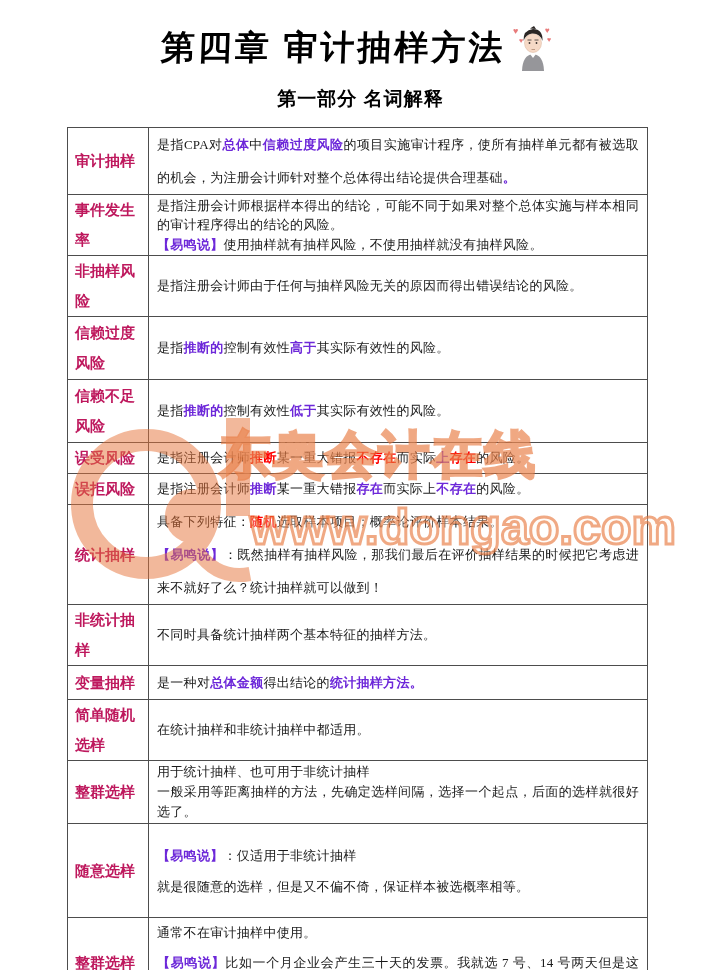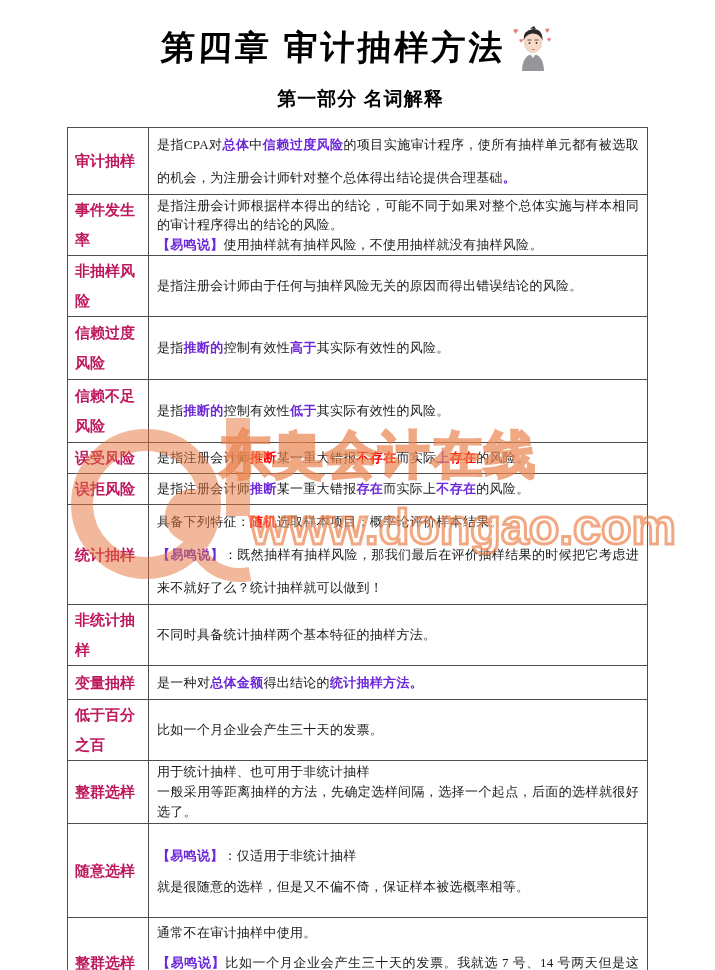--- a/index.html
+++ b/index.html
@@ -175,23 +175,23 @@
             <p><span class="seg-n">不同时具备统计抽样两个基本特征的抽样方法。</span></p>
           </td>
         </tr>
         <tr>
           <th>变量抽样</th>
           <td>
             <p><span class="seg-n">是一种对</span><span class="seg-b">总体金额</span><span class="seg-n">得出结论的</span><span class="seg-b">统计抽样方法。</span></p>
           </td>
         </tr>
         <tr>
-          <th>低于百分之百</th>
-          <td>
-            <p><span class="seg-n">比如一个月企业会产生三十天的发票。</span></p>
+          <th>简单随机选样</th>
+          <td>
+            <p><span class="seg-n">在统计抽样和非统计抽样中都适用。</span></p>
           </td>
         </tr>
         <tr>
           <th>整群选样</th>
           <td>
             <p><span class="seg-n">用于统计抽样、也可用于非统计抽样</span></p>
             <p><span class="seg-n">一般采用等距离抽样的方法，先确定选样间隔，选择一个起点，后面的选样就很好选了。</span></p>
           </td>
         </tr>
         <tr>

